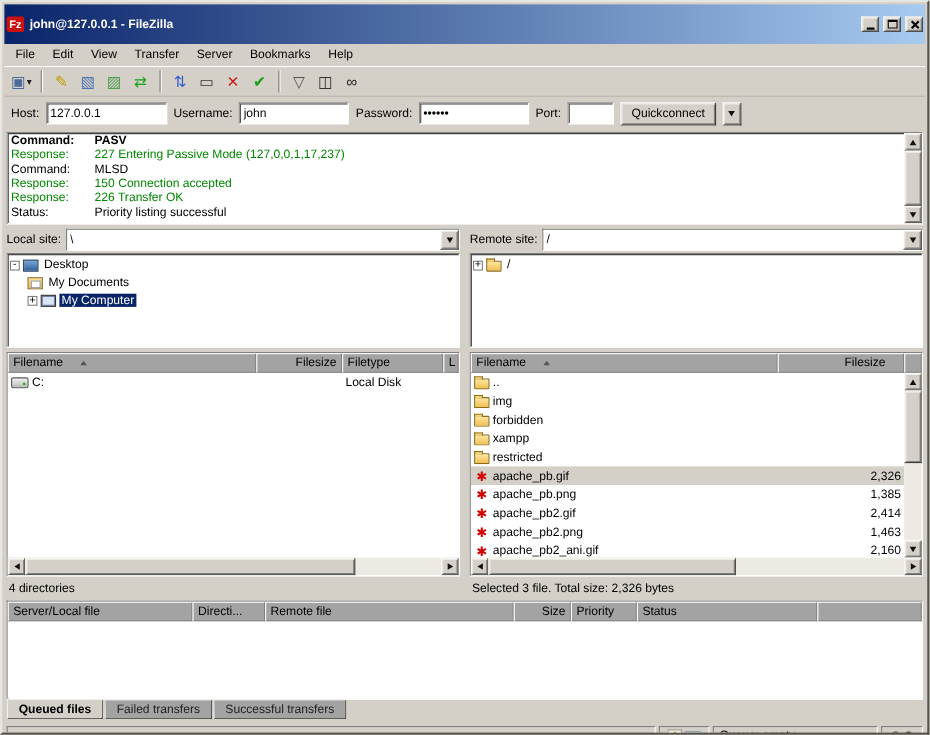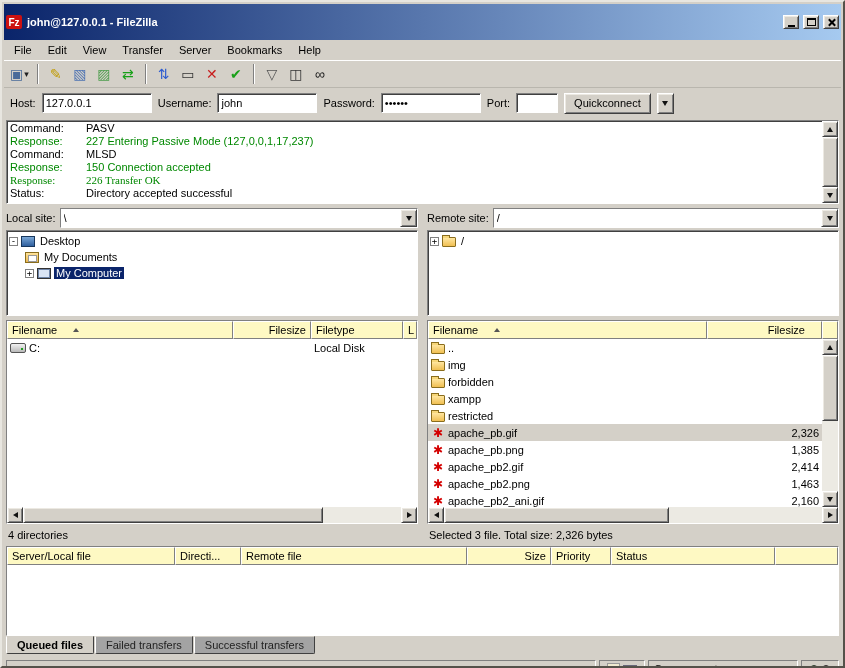--- a/index.html
+++ b/index.html
@@ -82,40 +82,40 @@
 .ico-computer{width:14px;height:11px;flex:none;background:#d9e4f4;border:1px solid #333;box-shadow:inset 0 0 0 1px #6d84a8}
 .ico-folder{width:14px;height:10px;flex:none;background:linear-gradient(#ffe6a0,#f0bf52);border:1px solid #8a6d1d;border-radius:1px;position:relative;margin-top:2px}
 .ico-folder::before{content:"";position:absolute;top:-3px;left:-1px;width:6px;height:2px;background:#f6d679;border:1px solid #8a6d1d;border-bottom:none}
 .ico-drive{width:16px;height:10px;flex:none;background:linear-gradient(#f2f2f2,#b9b9b9);border:1px solid #555;border-radius:2px;position:relative}
 .ico-drive::after{content:"";position:absolute;right:2px;bottom:2px;width:2px;height:2px;background:#1f9e1f}
 .fstar{color:#d40000;font-size:12px;line-height:1;width:14px;text-align:center;flex:none}
 
 
 .filelist{margin:4px 2px 0;height:204px;flex:none;display:flex;flex-direction:column;overflow:hidden}
 .hdrrow{display:flex;height:18px;flex:none;background:#d4d0c8}
-.hcell{background:#fef9c3;border:1px solid;border-color:#fff #808080 #808080 #fff;padding:1px 4px;display:flex;align-items:center;gap:16px;overflow:hidden;white-space:nowrap;flex:none}
+.hcell{background:#a3a3a3;border:1px solid;border-color:#fff #808080 #808080 #fff;padding:1px 4px;display:flex;align-items:center;gap:16px;overflow:hidden;white-space:nowrap;flex:none}
 .hcell.num{justify-content:flex-end}
 .hcell.grow{flex:1;min-width:0}
 .hcell.fillsb{width:16px;padding:0}
 .sort-asc{width:0;height:0;border-left:3px solid transparent;border-right:3px solid transparent;border-bottom:4px solid #555}
 .c-name{width:226px}.c-size{width:78px}.c-type{width:92px}
 .r-size{width:115px;padding-right:16px}
 .listbody{flex:1;overflow:hidden;background:#fff}
 .bodywrap{flex:1;display:flex;overflow:hidden;background:#fff}
 .rowsarea{flex:1;min-width:0;overflow:hidden}
 .frow{display:flex;height:17px;align-items:center}
 .frow.sel{background:#d4d0c8}
 .fcell{display:flex;align-items:center;gap:3px;padding:0 3px;overflow:hidden;white-space:nowrap;flex:none}
 .fcell.num{justify-content:flex-end}
 .fcell.grow{flex:1;min-width:0}
 .panestatus{height:22px;flex:none;display:flex;align-items:center;padding:2px 4px}
 
 
 .queuepane{height:90px;flex:none;margin:0 2px;display:flex;flex-direction:column;overflow:hidden}
-.q1{width:168px}.q2{width:66px}.q3{width:226px}.q4{width:84px}.q5{width:60px}.q6{width:164px}
+.q1{width:168px}.q2{width:66px}.q3{width:226px}.q4{width:52px}.q5{width:60px}.q6{width:164px}
 .queuebody{flex:1;background:#fff}
 .tabsrow{height:21px;flex:none;display:flex;align-items:flex-start;padding:0 2px;gap:1px}
 .tab{height:18px;padding:2px 10px;background:#d4d0c8;border:1px solid;border-color:#d4d0c8 #404040 #404040 #fff;border-radius:0 0 2px 2px;white-space:nowrap}
 .tab.active{font-weight:bold}
 .tab:not(.active){background:#a3a3a3;color:#222}
 
 
 .statusbar{height:23px;flex:none;display:flex;align-items:center;gap:3px;padding:2px 2px 1px}
 .sbpanel{height:18px;border:1px solid;border-color:#808080 #fff #fff #808080;display:flex;align-items:center;padding:0 5px;white-space:nowrap}
 .sbpanel.fill{flex:1}
@@ -210,26 +210,26 @@
     <span class="qlabel">Port:</span>
     <input class="field w42" value="" style="">
     <button class="btn">Quickconnect</button>
     <button class="btn qarr">
         <span class="tri-down"></span>
       </button>
   </div>
 
   <div class="logwrap sunken">
     <div class="loglines">
-      <div class="logline" style="color: rgb(0, 0, 0);"><span class="logpre">Command:</span><span class="logmsg">PASV</span></div>
+      <div class="logline" style="color: rgb(0, 0, 0); font-weight: bold;"><span class="logpre">Command:</span><span class="logmsg">PASV</span></div>
       <div class="logline" style="color: rgb(0, 136, 0);"><span class="logpre">Response:</span><span class="logmsg">227 Entering Passive Mode (127,0,0,1,17,237)</span></div>
       <div class="logline" style="color: rgb(0, 0, 0);"><span class="logpre">Command:</span><span class="logmsg">MLSD</span></div>
       <div class="logline" style="color: rgb(0, 136, 0);"><span class="logpre">Response:</span><span class="logmsg">150 Connection accepted</span></div>
-      <div class="logline" style="color: rgb(0, 136, 0); font-family: Liberation Serif, serif;"><span class="logpre">Response:</span><span class="logmsg">226 Transfer OK</span></div>
-      <div class="logline" style="color: rgb(0, 0, 0);"><span class="logpre">Status:</span><span class="logmsg">Directory accepted successful</span></div>
+      <div class="logline" style="color: rgb(0, 136, 0);"><span class="logpre">Response:</span><span class="logmsg">226 Transfer OK</span></div>
+      <div class="logline" style="color: rgb(0, 0, 0);"><span class="logpre">Status:</span><span class="logmsg">Priority listing successful</span></div>
     </div>
     <div class="vscroll">
       <div class="sbtn">
           <span class="tri-up"></span>
         </div>
       <div class="strack">
           <div class="sthumb fill"></div>
         </div>
       <div class="sbtn">
           <span class="tri-down"></span>

